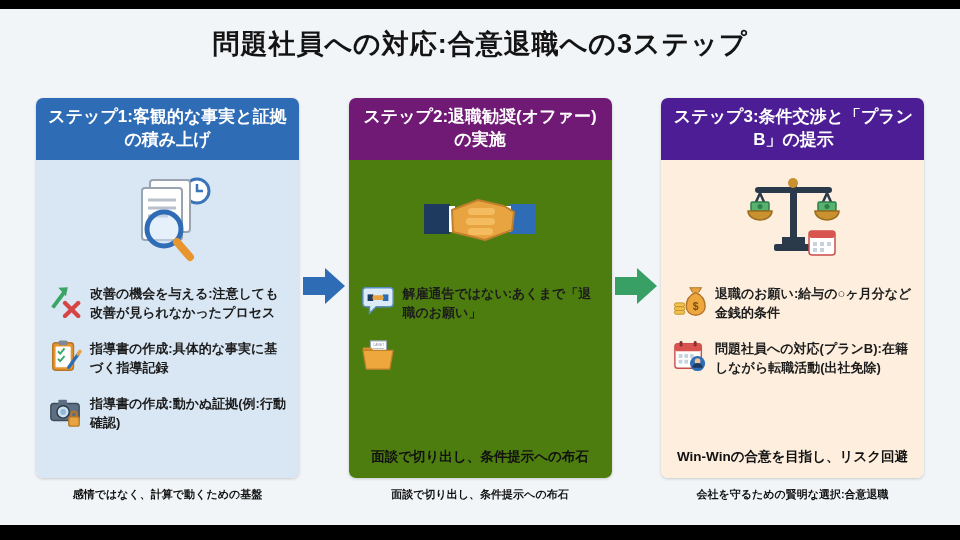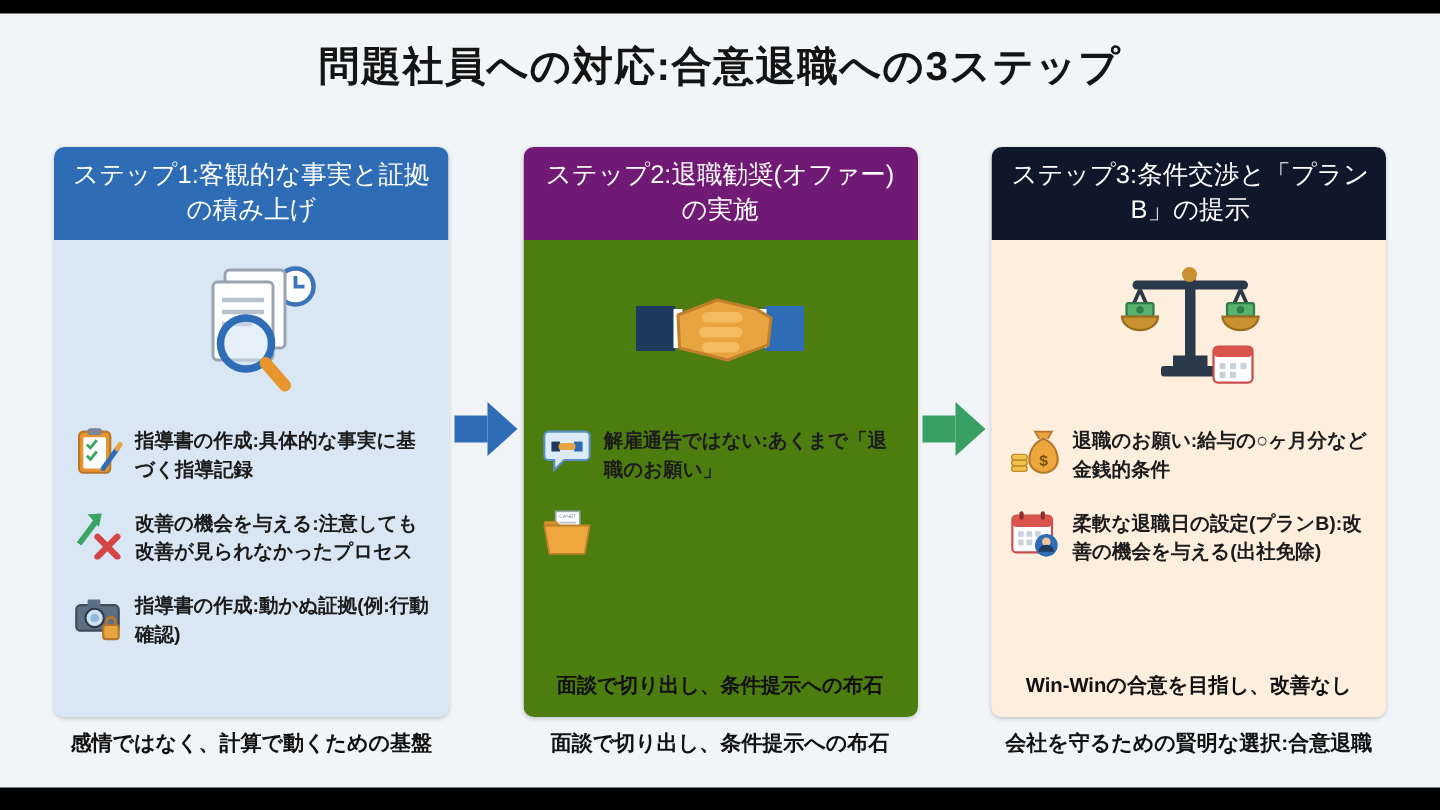--- a/index.html
+++ b/index.html
@@ -9,37 +9,37 @@
   .bar { position:absolute; left:0; right:0; background:#000; }
   .bar.top { top:0; height:9px; }
   .bar.bottom { bottom:0; height:15px; }
   .title { position:absolute; top:26px; left:0; width:100%; text-align:center;
            font-size:27px; font-weight:800; color:#141414; letter-spacing:1px; }
   .columns { position:absolute; top:98px; left:36px; right:36px;
              display:flex; justify-content:space-between; align-items:flex-start; }
   .column { width:263px; display:flex; flex-direction:column; }
   .card { border-radius:7px; overflow:hidden; min-height:380px; display:flex; flex-direction:column;
           box-shadow:0 1px 3px rgba(0,0,0,.18); }
-  .card-header { color:#fff; font-weight:normal; font-size:17px; line-height:1.35; text-align:center;
+  .card-header { color:#fff; font-weight:bold; font-size:17px; line-height:1.35; text-align:center;
                  padding:8px 10px; min-height:60px; display:flex; align-items:center; justify-content:center; }
   .step1 .card-header { background:#2e6cb5; }
   .step2 .card-header { background:#701a75; }
-  .step3 .card-header { background:#0f172a;padding-left:12px; }
+  .step3 .card-header { background:#4c1d95;padding-left:12px; }
   .step1 .card-body { background:#d9e7f4; }
   .step2 .card-body { background:#4d7c0f; }
   .step3 .card-body { background:#fdeedd; }
   .card-body { flex:1; padding:8px 12px 12px; display:flex; flex-direction:column; }
   .main-icon { height:98px; display:flex; align-items:center; justify-content:center; margin:2px 0 8px; }
   .item { display:flex; align-items:flex-start; gap:8px; margin:8px 0; }
   .item-icon { flex:0 0 34px; width:34px; height:34px; }
   .item-icon svg { width:34px; height:34px; display:block; }
   .item-text { font-size:13px; font-weight:bold; color:#1c1c1c; line-height:1.5; }
   .inner-footer { margin-top:auto; padding-top:10px; text-align:center;
                   font-size:13.5px; font-weight:bold; color:#111; }
-  .caption { margin-top:9px; text-align:center; font-size:14px; font-weight:bold; color:#111; }
+  .caption { margin-top:9px; text-align:center; font-size:11px; font-weight:bold; color:#111; }
   .arrow { position:relative; width:46px; height:36px; margin-top:170px; flex:0 0 46px; }
   .arrow .shaft { position:absolute; left:2px; top:9px; width:22px; height:18px; }
   .arrow .head { position:absolute; left:24px; top:0; width:0; height:0;
                  border-top:18px solid transparent; border-bottom:18px solid transparent; }
   .arrow1 .shaft { background:#2e6cb5; } .arrow1 .head { border-left:20px solid #2e6cb5; }
   .arrow2 .shaft { background:#38a065; } .arrow2 .head { border-left:20px solid #38a065; }
 </style>
 </head>
 <body>
 
@@ -63,40 +63,40 @@
               <line x1="28" y1="27" x2="56" y2="27" stroke="#b9c2cc" stroke-width="3"></line>
               <line x1="28" y1="35" x2="56" y2="35" stroke="#b9c2cc" stroke-width="3"></line>
               <line x1="28" y1="43" x2="48" y2="43" stroke="#b9c2cc" stroke-width="3"></line>
               <circle cx="44" cy="56" r="17" fill="#cfe3f5" fill-opacity="0.55" stroke="#2e6cb5" stroke-width="5"></circle>
               <line x1="57" y1="69" x2="70" y2="84" stroke="#e8952f" stroke-width="8" stroke-linecap="round"></line>
             </svg>
           </div>
           <div class="item">
             <span class="item-icon">
               <svg viewBox="0 0 36 36">
+                <line x1="5" y1="25" x2="17" y2="9" stroke="#3aa564" stroke-width="4"></line>
+                <path d="M11 4 L21 3.5 L19 13 Z" fill="#3aa564"></path>
+                <path d="M18 20 L32 34 M32 20 L18 34" stroke="#d64545" stroke-width="4.5" stroke-linecap="round"></path>
+              </svg>
+            </span>
+            <span class="item-text">改善の機会を与える:注意しても改善が見られなかったプロセス</span>
+          </div>
+          <div class="item">
+            <span class="item-icon">
+              <svg viewBox="0 0 36 36">
                 <rect x="5" y="4" width="22" height="29" rx="3" fill="#e8952f" stroke="#b5762a" stroke-width="1.5"></rect>
                 <rect x="8" y="8" width="16" height="22" rx="1" fill="#ffffff"></rect>
                 <rect x="11" y="1.5" width="10" height="5" rx="2" fill="#7d8894"></rect>
                 <path d="M10.5 13 l2.5 2.5 l4.5 -5.5" stroke="#3aa564" stroke-width="2" fill="none"></path>
                 <path d="M10.5 21 l2.5 2.5 l4.5 -5.5" stroke="#3aa564" stroke-width="2" fill="none"></path>
                 <line x1="22" y1="30" x2="32" y2="16" stroke="#2e6cb5" stroke-width="3.5" stroke-linecap="round"></line>
                 <line x1="32" y1="16" x2="34" y2="13" stroke="#e8a440" stroke-width="3.5" stroke-linecap="round"></line>
               </svg>
             </span>
             <span class="item-text">指導書の作成:具体的な事実に基づく指導記録</span>
-          </div>
-          <div class="item">
-            <span class="item-icon">
-              <svg viewBox="0 0 36 36">
-                <line x1="5" y1="25" x2="17" y2="9" stroke="#3aa564" stroke-width="4"></line>
-                <path d="M11 4 L21 3.5 L19 13 Z" fill="#3aa564"></path>
-                <path d="M18 20 L32 34 M32 20 L18 34" stroke="#d64545" stroke-width="4.5" stroke-linecap="round"></path>
-              </svg>
-            </span>
-            <span class="item-text">改善の機会を与える:注意しても改善が見られなかったプロセス</span>
           </div>
           <div class="item">
             <span class="item-icon">
               <svg viewBox="0 0 36 36">
                 <rect x="3" y="10" width="30" height="18" rx="3" fill="#5d6f82" stroke="#3e4c5a" stroke-width="1.5"></rect>
                 <rect x="11" y="6" width="9" height="5" rx="1" fill="#5d6f82"></rect>
                 <circle cx="16" cy="19" r="6.5" fill="#cfe0ee" stroke="#2b3a4a" stroke-width="1.5"></circle>
                 <circle cx="16" cy="19" r="3" fill="#8fb8da"></circle>
                 <rect x="22" y="24" width="11" height="10" rx="2" fill="#e8a440" stroke="#b5762a" stroke-width="1.5"></rect>
                 <path d="M24.5 24 v-2.5 a3 3 0 0 1 6 0 v2.5" stroke="#b5762a" stroke-width="2" fill="none"></path>
@@ -217,23 +217,23 @@
                 <rect x="6" y="16" width="4" height="4" fill="#c7d2dd"></rect>
                 <rect x="12" y="16" width="4" height="4" fill="#c7d2dd"></rect>
                 <rect x="18" y="16" width="4" height="4" fill="#c7d2dd"></rect>
                 <rect x="6" y="22" width="4" height="4" fill="#c7d2dd"></rect>
                 <rect x="12" y="22" width="4" height="4" fill="#c7d2dd"></rect>
                 <circle cx="26" cy="26" r="8" fill="#2e6cb5"></circle>
                 <circle cx="26" cy="23.5" r="3" fill="#f2c49a"></circle>
                 <path d="M20.5 30.5 a5.5 5 0 0 1 11 0 z" fill="#1e3a5f"></path>
               </svg>
             </span>
-            <span class="item-text">柔軟な退職日の設定(プランB):改善の機会を与える(出社免除)</span>
-          </div>
-          <div class="inner-footer">Win-Winの合意を目指し、改善なし</div>
+            <span class="item-text">問題社員への対応(プランB):在籍しながら転職活動(出社免除)</span>
+          </div>
+          <div class="inner-footer">Win-Winの合意を目指し、リスク回避</div>
         </div>
       </div>
       <div class="caption">会社を守るための賢明な選択:合意退職</div>
     </div>
 
   </div>
 
   <div class="bar bottom"></div>
 </div>
 

